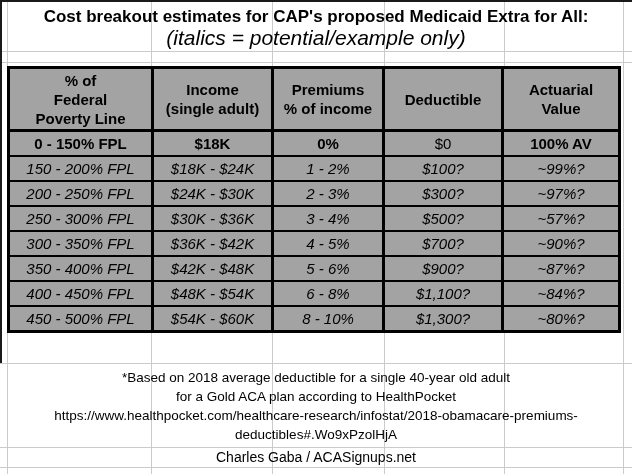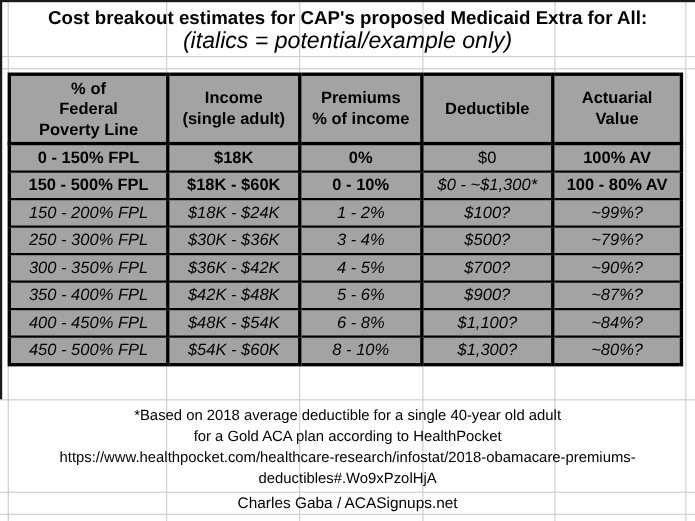--- a/index.html
+++ b/index.html
@@ -98,40 +98,40 @@
     </tr>
   </thead>
   <tbody>
     <tr class="r-bold">
       <td class="col-fpl">0 - 150% FPL</td>
       <td>$18K</td>
       <td>0%</td>
       <td class="cell-plain">$0</td>
       <td>100% AV</td>
     </tr>
-    <tr class="r-bold">
-      <td class="col-fpl">150 - 500% FPL</td>
-      <td>$18K - $60K</td>
-      <td>0 - 10%</td>
-      <td class="cell-em">$0 - ~$1,300*</td>
-      <td>100 - 80% AV</td>
-    </tr>
     <tr class="r-italic">
       <td class="col-fpl">150 - 200% FPL</td>
       <td>$18K - $24K</td>
       <td>1 - 2%</td>
       <td>$100?</td>
       <td>~99%?</td>
     </tr>
     <tr class="r-italic">
+      <td class="col-fpl">200 - 250% FPL</td>
+      <td>$24K - $30K</td>
+      <td>2 - 3%</td>
+      <td>$300?</td>
+      <td>~97%?</td>
+    </tr>
+    <tr class="r-italic">
       <td class="col-fpl">250 - 300% FPL</td>
       <td>$30K - $36K</td>
       <td>3 - 4%</td>
       <td>$500?</td>
-      <td>~79%?</td>
+      <td>~57%?</td>
     </tr>
     <tr class="r-italic">
       <td class="col-fpl">300 - 350% FPL</td>
       <td>$36K - $42K</td>
       <td>4 - 5%</td>
       <td>$700?</td>
       <td>~90%?</td>
     </tr>
     <tr class="r-italic">
       <td class="col-fpl">350 - 400% FPL</td>

